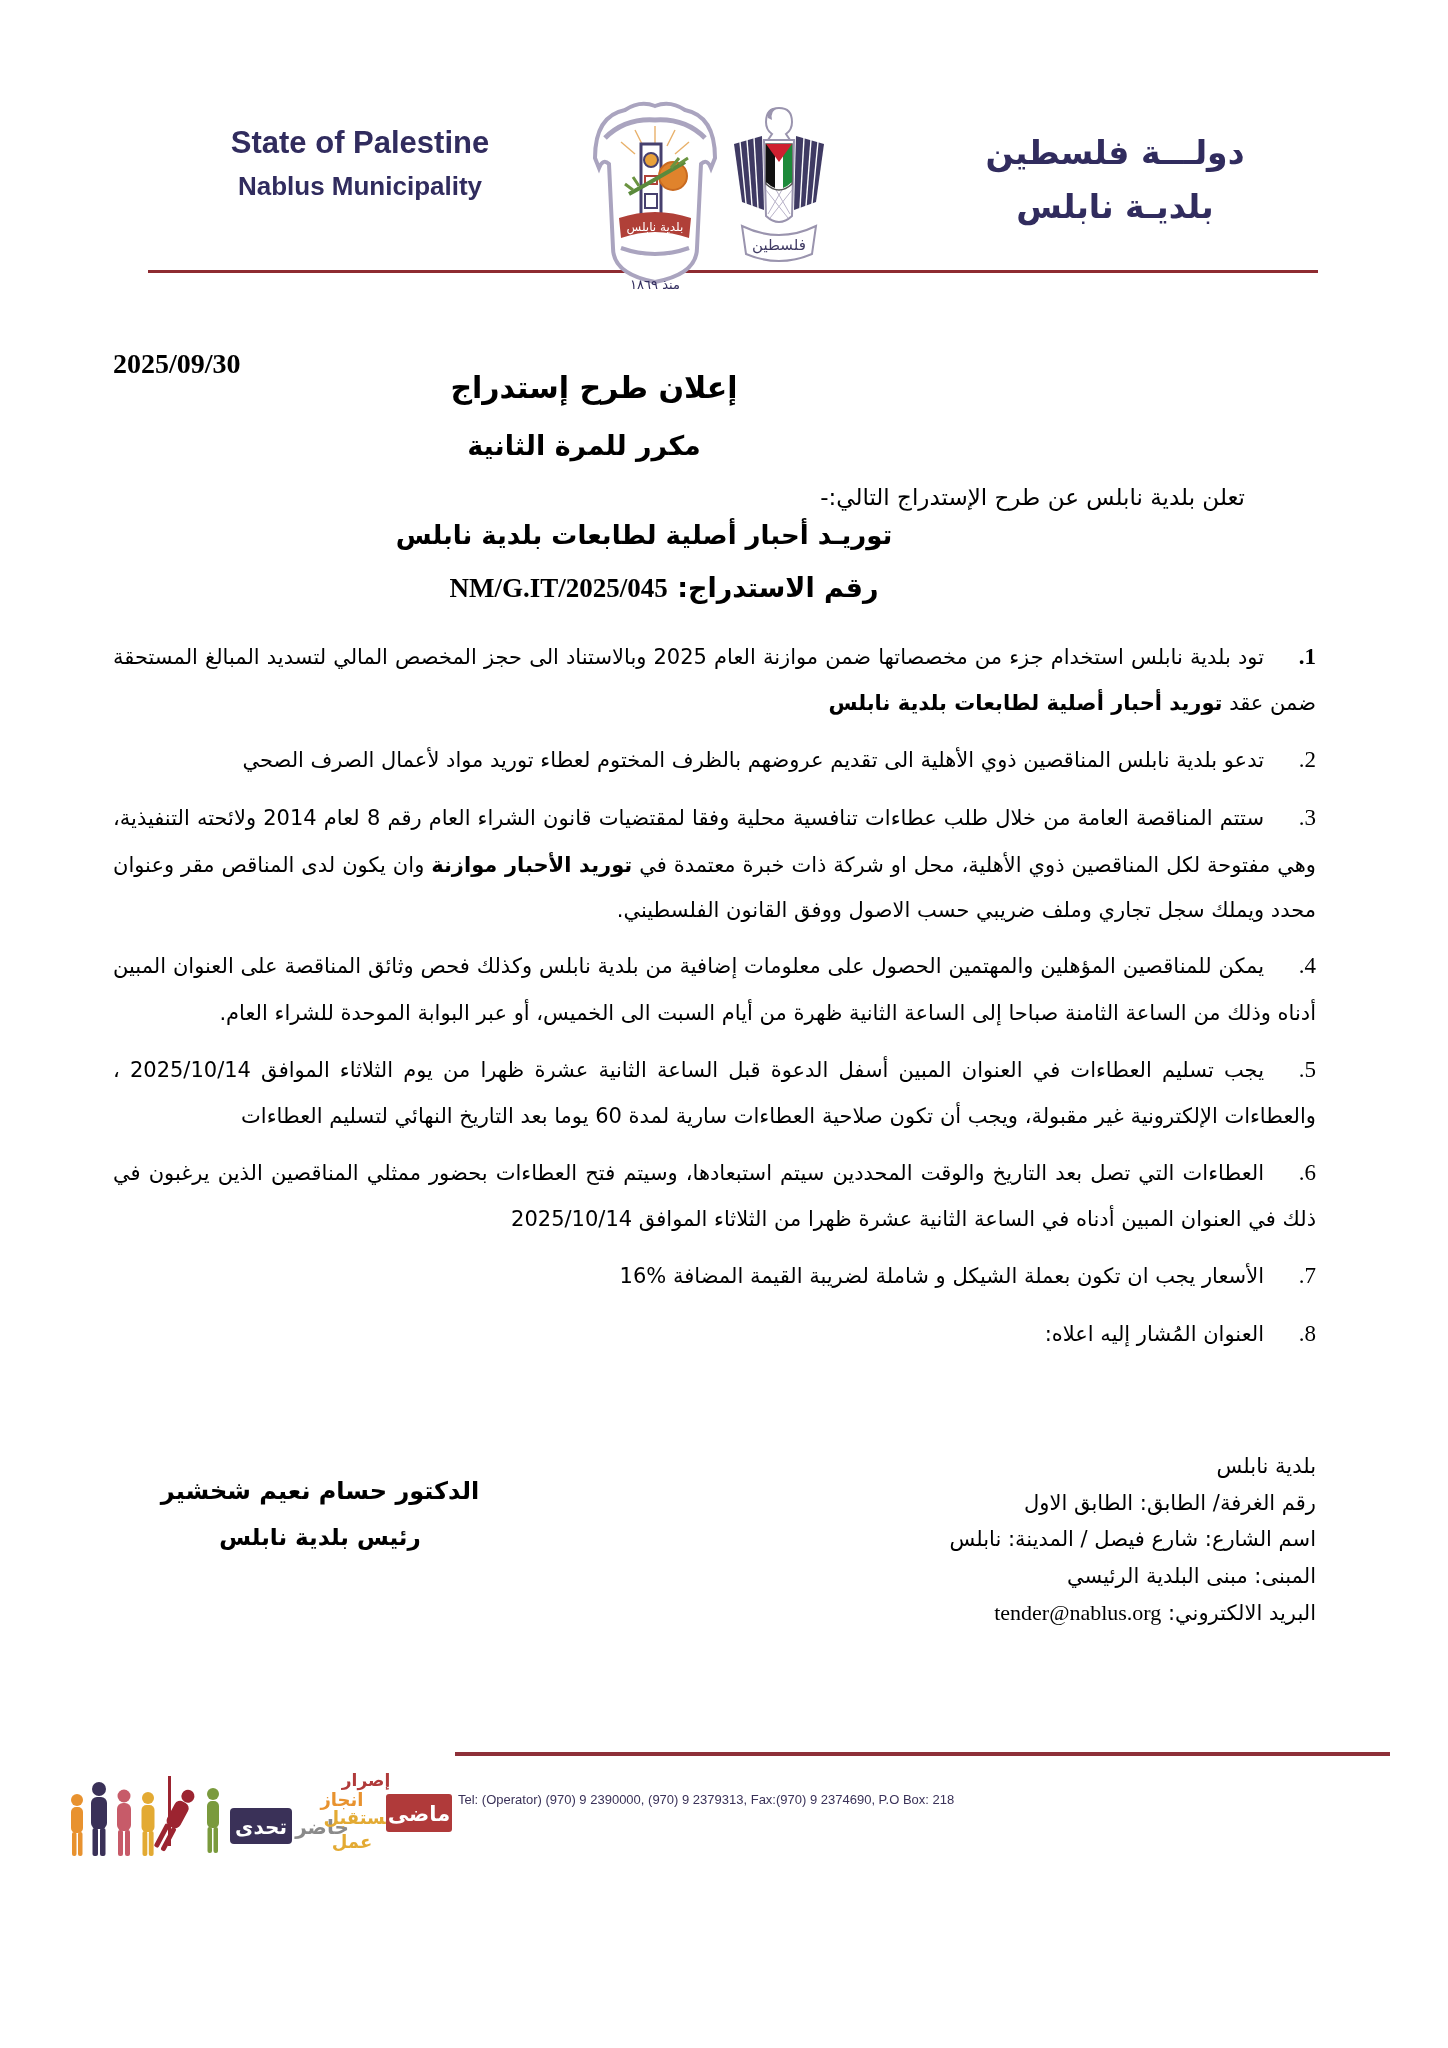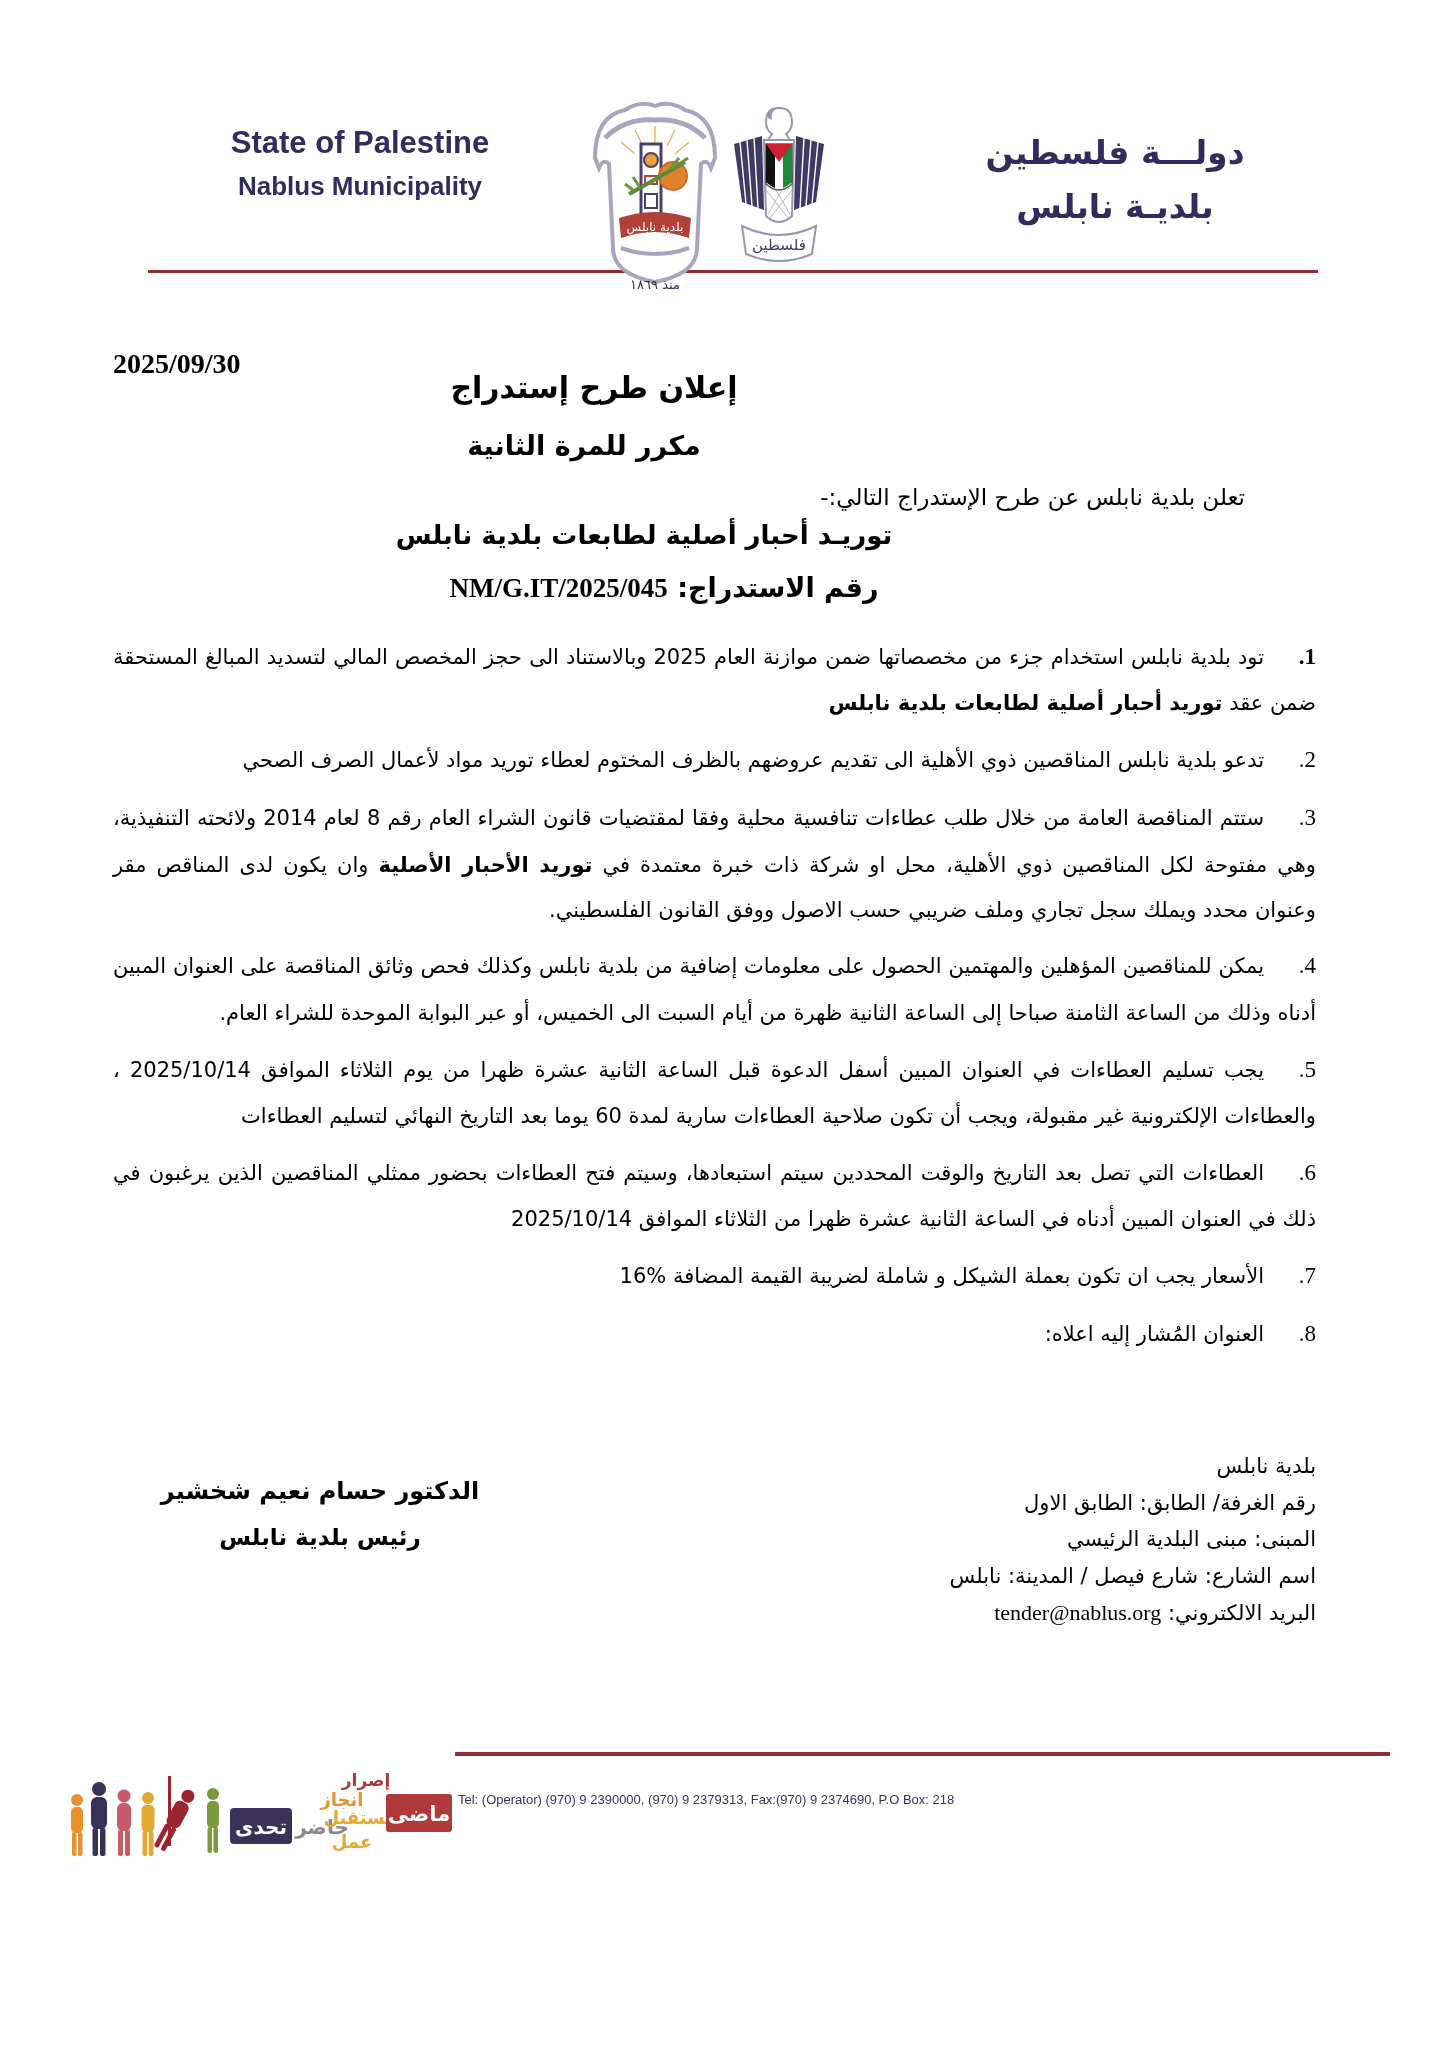--- a/index.html
+++ b/index.html
@@ -142,21 +142,21 @@
   </div>
 
   <div class="items">
     <div class="item">
       <span class="num b">1.</span><span>تود بلدية نابلس استخدام جزء من مخصصاتها ضمن موازنة العام 2025 وبالاستناد الى حجز المخصص المالي لتسديد المبالغ المستحقة ضمن عقد </span><span class="bd">توريد أحبار أصلية لطابعات بلدية نابلس</span><span></span>
     </div>
     <div class="item">
       <span class="num">2.</span><span>تدعو بلدية نابلس المناقصين ذوي الأهلية الى تقديم عروضهم بالظرف المختوم لعطاء توريد مواد لأعمال الصرف الصحي</span><span class="bd"></span><span></span>
     </div>
     <div class="item">
-      <span class="num">3.</span><span>ستتم المناقصة العامة من خلال طلب عطاءات تنافسية محلية وفقا لمقتضيات قانون الشراء العام رقم 8 لعام 2014 ولائحته التنفيذية، وهي مفتوحة لكل المناقصين ذوي الأهلية، محل او شركة ذات خبرة معتمدة في </span><span class="bd">توريد الأحبار الأصلية</span><span> وان يكون لدى المناقص مقر وعنوان محدد ويملك سجل تجاري وملف ضريبي حسب الاصول ووفق القانون الفلسطيني.</span>
+      <span class="num">3.</span><span>ستتم المناقصة العامة من خلال طلب عطاءات تنافسية محلية وفقا لمقتضيات قانون الشراء العام رقم 8 لعام 2014 ولائحته التنفيذية، وهي مفتوحة لكل المناقصين ذوي الأهلية، محل او شركة ذات خبرة معتمدة في </span><span class="bd">توريد الأحبار موازنة</span><span> وان يكون لدى المناقص مقر وعنوان محدد ويملك سجل تجاري وملف ضريبي حسب الاصول ووفق القانون الفلسطيني.</span>
     </div>
     <div class="item">
       <span class="num">4.</span><span>يمكن للمناقصين المؤهلين والمهتمين الحصول على معلومات إضافية من بلدية نابلس وكذلك فحص وثائق المناقصة على العنوان المبين أدناه وذلك من الساعة الثامنة صباحا إلى الساعة الثانية ظهرة من أيام السبت الى الخميس، أو عبر البوابة الموحدة للشراء العام.</span><span class="bd"></span><span></span>
     </div>
     <div class="item">
       <span class="num">5.</span><span>يجب تسليم العطاءات في العنوان المبين أسفل الدعوة قبل الساعة الثانية عشرة ظهرا من يوم الثلاثاء الموافق 2025/10/14 ، والعطاءات الإلكترونية غير مقبولة، ويجب أن تكون صلاحية العطاءات سارية لمدة 60 يوما بعد التاريخ النهائي لتسليم العطاءات</span><span class="bd"></span><span></span>
     </div>
     <div class="item">
       <span class="num">6.</span><span>العطاءات التي تصل بعد التاريخ والوقت المحددين سيتم استبعادها، وسيتم فتح العطاءات بحضور ممثلي المناقصين الذين يرغبون في ذلك في العنوان المبين أدناه في الساعة الثانية عشرة ظهرا من الثلاثاء الموافق 2025/10/14</span><span class="bd"></span><span></span>
     </div>
@@ -164,22 +164,22 @@
       <span class="num">7.</span><span>الأسعار يجب ان تكون بعملة الشيكل و شاملة لضريبة القيمة المضافة %16</span><span class="bd"></span><span></span>
     </div>
     <div class="item">
       <span class="num">8.</span><span>العنوان المُشار إليه اعلاه:</span><span class="bd"></span><span></span>
     </div>
   </div>
 
   <div class="address">
     <div>بلدية نابلس</div>
     <div>رقم الغرفة/ الطابق: الطابق الاول</div>
+    <div>اسم الشارع: شارع فيصل / المدينة: نابلس</div>
     <div>المبنى: مبنى البلدية الرئيسي</div>
-    <div>اسم الشارع: شارع فيصل / المدينة: نابلس</div>
     <div>
       <span>البريد الالكتروني:</span>
       <span class="latin">tender@nablus.org</span>
     </div>
   </div>
 
   <div class="signature">
     <div class="sname">الدكتور حسام نعيم شخشير</div>
     <div class="stitle">رئيس بلدية نابلس</div>
   </div>

